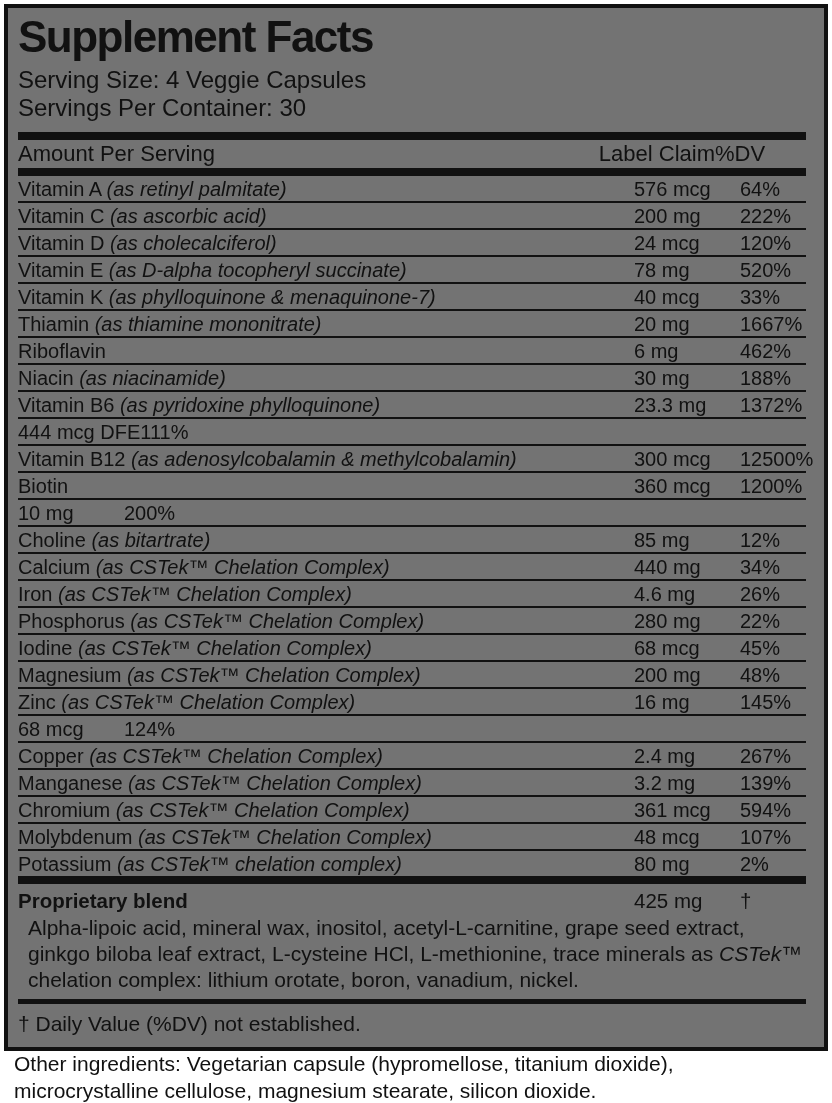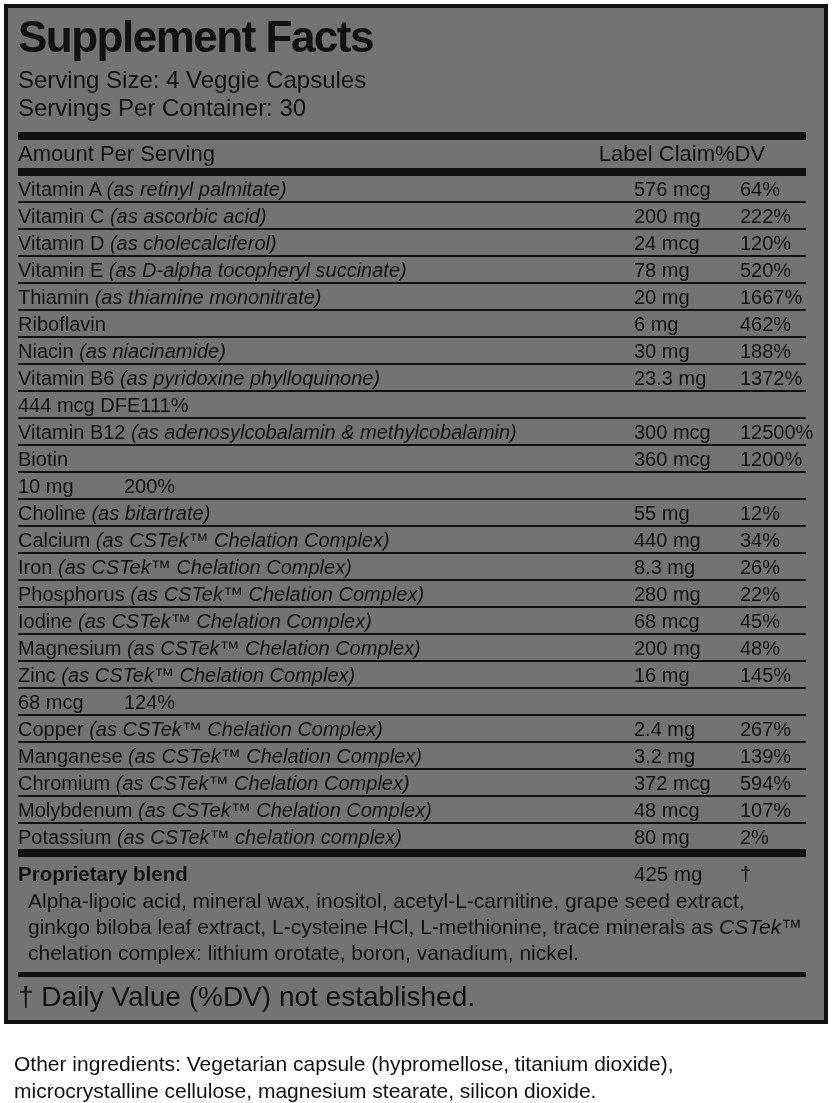--- a/index.html
+++ b/index.html
@@ -69,21 +69,21 @@
   }
   .blend-name { flex: 0 0 616px; font-weight: bold; }
   .blend-desc {
     font-size: 21px;
     line-height: 26px;
     margin: 2px 0 6px 10px;
   }
   .blend-desc .it { font-style: italic; }
 
   .footnote {
-    font-size: 28px;
+    font-size: 21px;
     line-height: 25px;
     padding: 7px 0 9px 0;
   }
 
   .other-ingredients {
     position: absolute;
     left: 14px; top: 1050px;
     width: 804px;
     font-size: 21px;
     line-height: 27px;
@@ -126,20 +126,25 @@
       <span class="amt">24 mcg</span>
       <span class="dv">120%</span>
     </div>
 
     <div class="row">
       <span class="nm"><span class="nm-main">Vitamin E </span><span class="nm-detail">(as D-alpha tocopheryl succinate)</span></span>
       <span class="amt">78 mg</span>
       <span class="dv">520%</span>
     </div>
 
+    <div class="row">
+      <span class="nm"><span class="nm-main">Vitamin K </span><span class="nm-detail">(as phylloquinone &amp; menaquinone-7)</span></span>
+      <span class="amt">40 mcg</span>
+      <span class="dv">33%</span>
+    </div>
 
     <div class="row">
       <span class="nm"><span class="nm-main">Thiamin </span><span class="nm-detail">(as thiamine mononitrate)</span></span>
       <span class="amt">20 mg</span>
       <span class="dv">1667%</span>
     </div>
 
     <div class="row">
       <span class="nm"><span class="nm-main">Riboflavin</span><span class="nm-detail"></span></span>
       <span class="amt">6 mg</span>
@@ -175,33 +180,33 @@
       <span class="dv">1200%</span>
     </div>
 
     <div class="row">
       <span class="amt">10 mg</span>
       <span class="dv">200%</span>
     </div>
 
     <div class="row">
       <span class="nm"><span class="nm-main">Choline </span><span class="nm-detail">(as bitartrate)</span></span>
-      <span class="amt">55 mg</span>
+      <span class="amt">85 mg</span>
       <span class="dv">12%</span>
     </div>
 
     <div class="row">
       <span class="nm"><span class="nm-main">Calcium </span><span class="nm-detail">(as CSTek™ Chelation Complex)</span></span>
       <span class="amt">440 mg</span>
       <span class="dv">34%</span>
     </div>
 
     <div class="row">
       <span class="nm"><span class="nm-main">Iron </span><span class="nm-detail">(as CSTek™ Chelation Complex)</span></span>
-      <span class="amt">8.3 mg</span>
+      <span class="amt">4.6 mg</span>
       <span class="dv">26%</span>
     </div>
 
     <div class="row">
       <span class="nm"><span class="nm-main">Phosphorus </span><span class="nm-detail">(as CSTek™ Chelation Complex)</span></span>
       <span class="amt">280 mg</span>
       <span class="dv">22%</span>
     </div>
 
     <div class="row">
@@ -234,21 +239,21 @@
     </div>
 
     <div class="row">
       <span class="nm"><span class="nm-main">Manganese </span><span class="nm-detail">(as CSTek™ Chelation Complex)</span></span>
       <span class="amt">3.2 mg</span>
       <span class="dv">139%</span>
     </div>
 
     <div class="row">
       <span class="nm"><span class="nm-main">Chromium </span><span class="nm-detail">(as CSTek™ Chelation Complex)</span></span>
-      <span class="amt">372 mcg</span>
+      <span class="amt">361 mcg</span>
       <span class="dv">594%</span>
     </div>
 
     <div class="row">
       <span class="nm"><span class="nm-main">Molybdenum </span><span class="nm-detail">(as CSTek™ Chelation Complex)</span></span>
       <span class="amt">48 mcg</span>
       <span class="dv">107%</span>
     </div>
 
     <div class="row">

